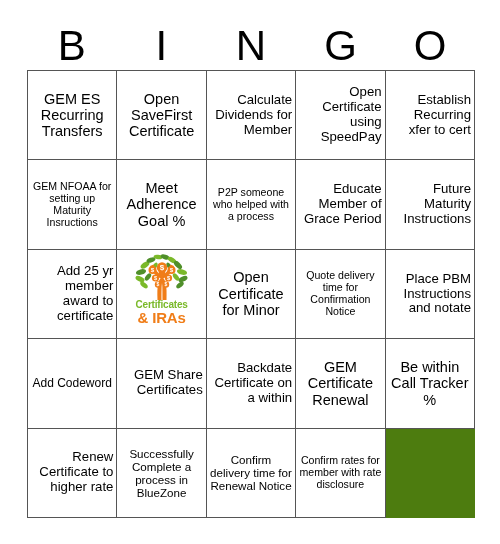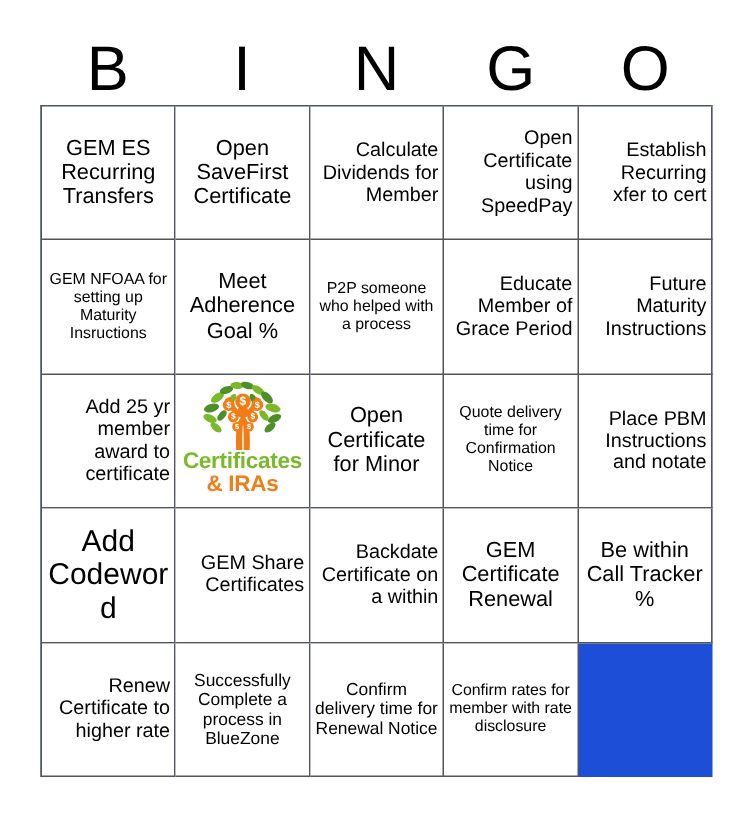--- a/index.html
+++ b/index.html
@@ -47,21 +47,21 @@
     left: 27px;
     top: 70px;
     width: 448px;
     height: 448px;
     border-top: 1px solid #555555;
     border-left: 1px solid #555555;
     box-sizing: border-box;
     display: grid;
     grid-template-columns: repeat(5, 1fr);
     grid-template-rows: repeat(5, 1fr);
-    background: #1d4ed8;
+    background: #4d7c0f;
   }
   .cell {
     border-right: 1px solid #555555;
     border-bottom: 1px solid #555555;
     box-sizing: border-box;
     display: flex;
     align-items: center;
     justify-content: center;
     text-align: center;
     padding: 2px 3px;
@@ -70,21 +70,21 @@
   }
   .cell-text {
     display: block;
     width: 100%;
     color: #000000;
     line-height: 1.13;
     word-wrap: break-word;
     hyphens: none;
   }
   
-  .fs-xl .cell-text { font-size: 20px; }
+  .fs-xl .cell-text { font-size: 12px; }
   .fs-lg .cell-text { font-size: 14.5px; }
   .fs-md .cell-text { font-size: 13.2px; text-align: right; }
   .fs-sm .cell-text { font-size: 11.6px; }
   .fs-xs .cell-text { font-size: 10.6px; }
 
   
   .cell.free {
     padding: 1px;
     flex-direction: column;
   }
@@ -97,21 +97,21 @@
     justify-content: flex-start;
     padding-top: 2px;
     box-sizing: border-box;
   }
   .logo-mark {
     width: 62px;
     height: 48px;
     display: block;
   }
   .logo-line1 {
-    font-size: 15px;
+    font-size: 10px;
     font-weight: bold;
     color: #7ab929;
     line-height: 1.02;
     letter-spacing: -0.2px;
     margin-top: -1px;
   }
   .logo-line2 {
     font-size: 15px;
     font-weight: bold;
     color: #f07d18;

